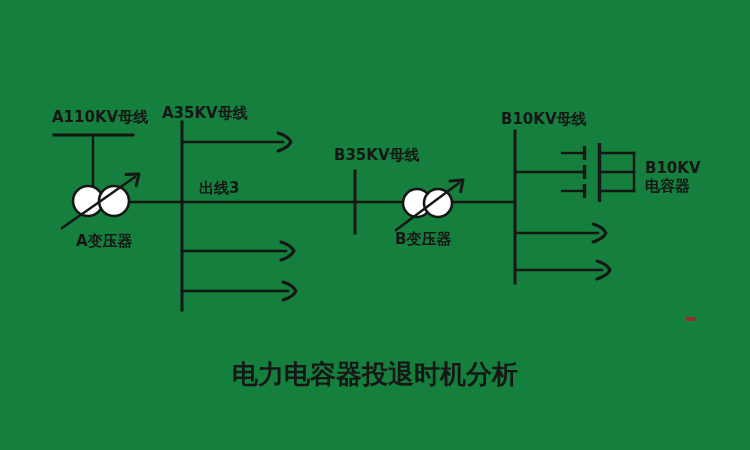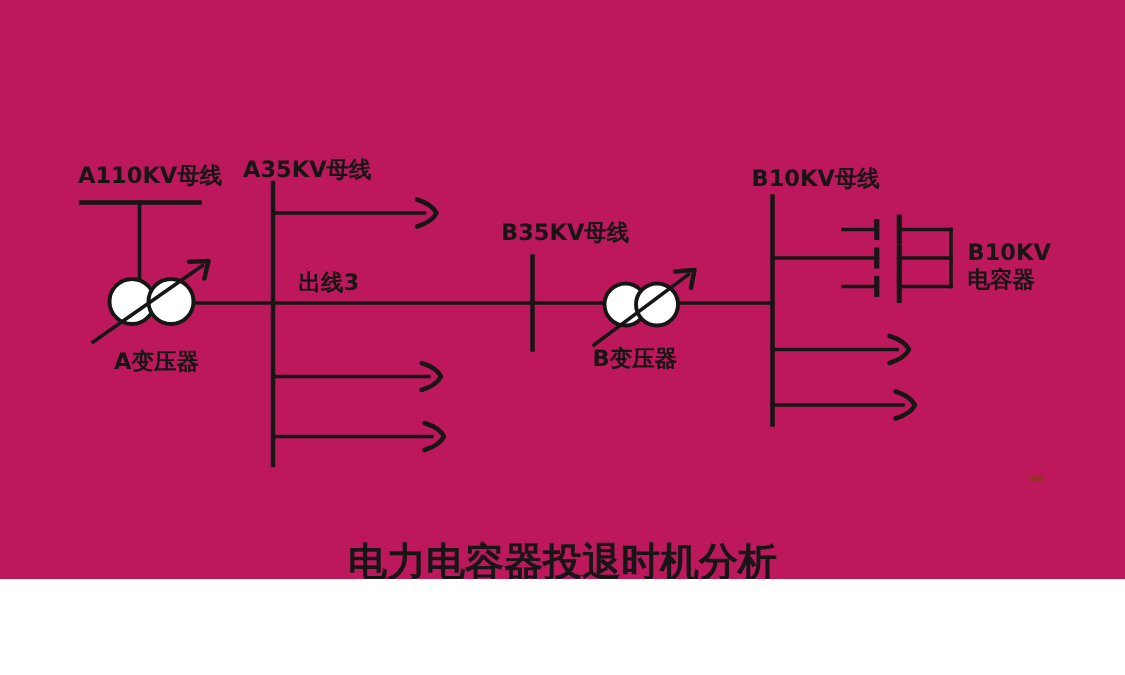--- a/index.html
+++ b/index.html
@@ -4,22 +4,22 @@
 <style>
   html, body {
     margin: 0;
     padding: 0;
     background: #ffffff;
     font-family: "DejaVu Sans", sans-serif;
   }
   .canvas {
     position: relative;
     width: 750px;
-    height: 386px;
-    background: #be185d;
+    height: 450px;
+    background: #15803d;
     overflow: hidden;
   }
   svg { display: block; }
   .wire {
     stroke: #161616;
     stroke-width: 2.4;
     fill: none;
     stroke-linecap: square;
   }
   .bus { stroke-width: 3; }

